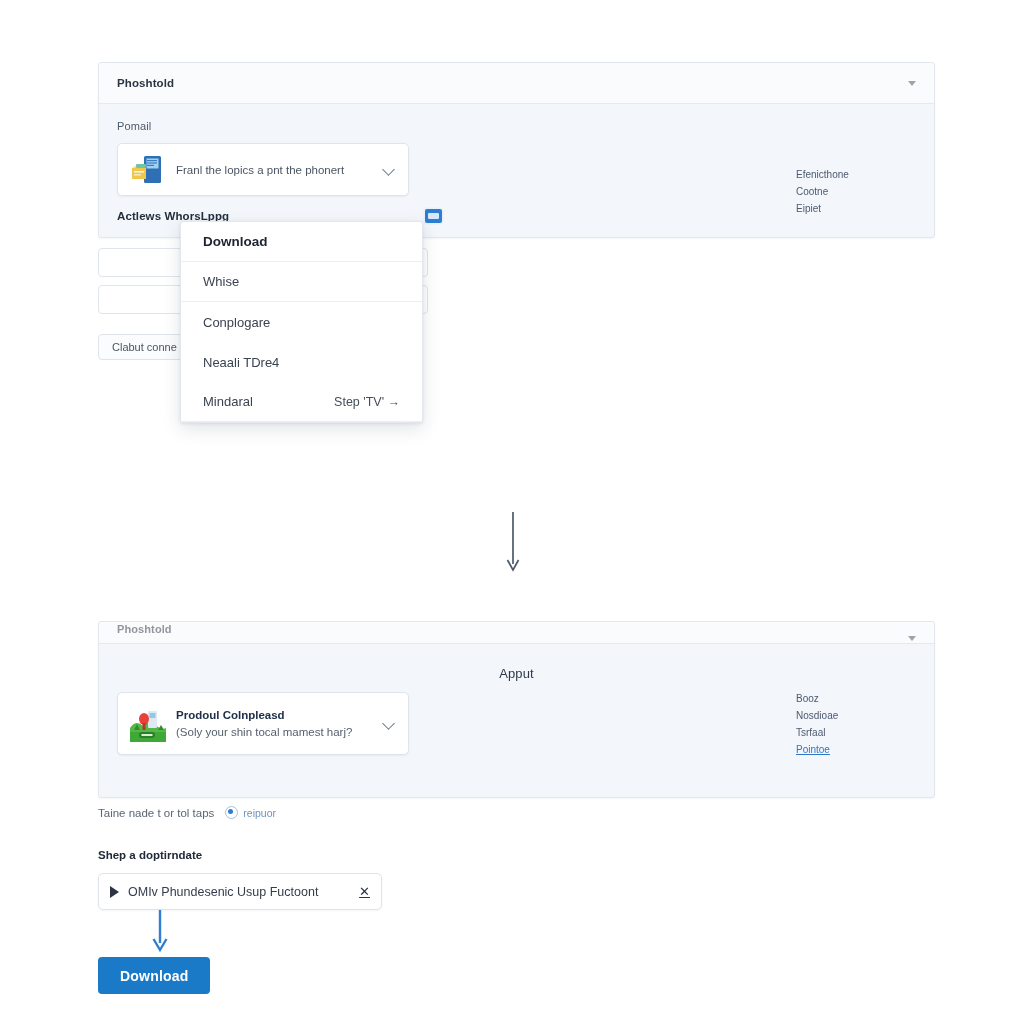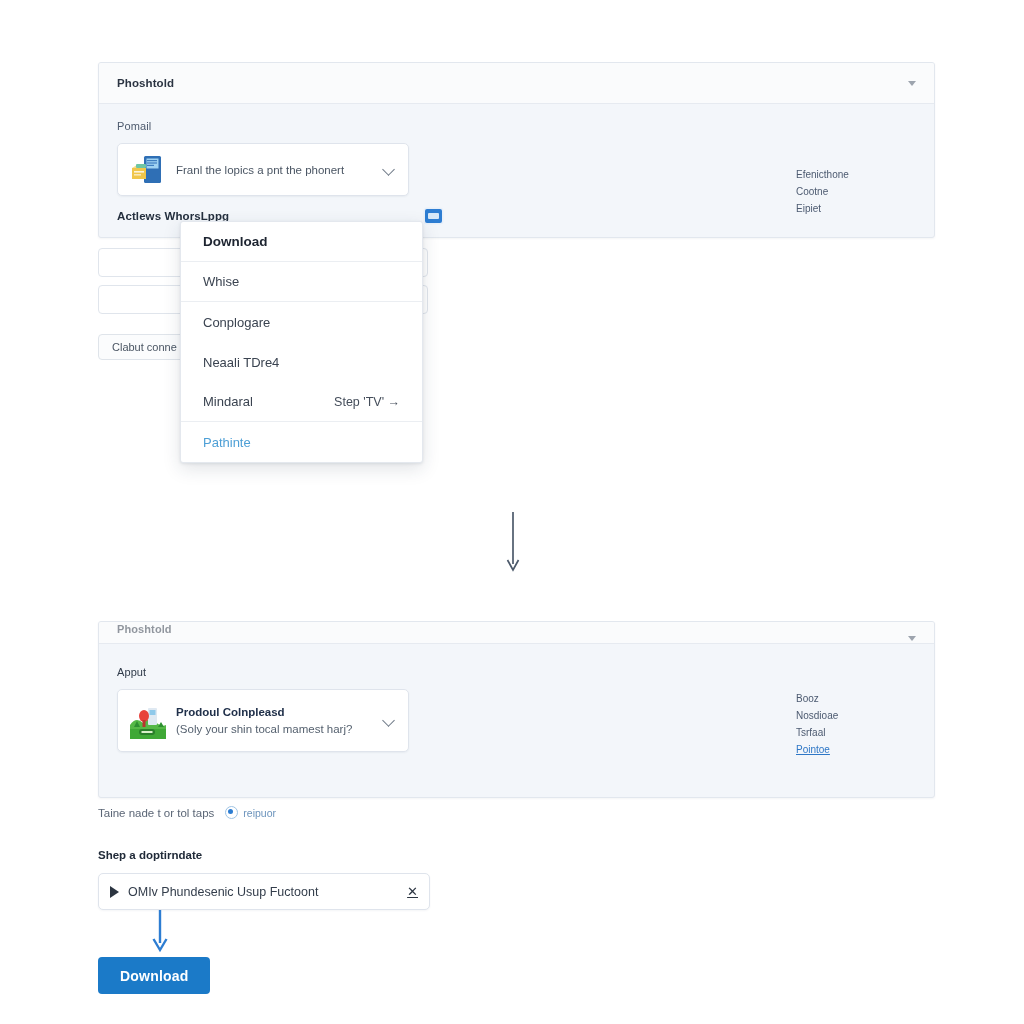--- a/index.html
+++ b/index.html
@@ -93,21 +93,22 @@
   }
 
   .field-label {
     font-size: 11px;
     color: #4d5a6d;
     margin-bottom: 11px;
     letter-spacing: .1px;
   }
   .panel-bottom .field-label {
     color: #2f3a49;
-    font-size: 11px;
+    font-size: 13px;
+    text-align: center;
   }
 
   
   .select-card {
     width: 292px;
     background: #ffffff;
     border: 1px solid #dfe4ec;
     border-radius: 5px;
     box-shadow: 0 1px 2px rgba(40,60,90,.06);
     display: flex;
@@ -340,21 +341,21 @@
     top: 849px;
     font-size: 11.5px;
     font-weight: bold;
     color: #202a38;
   }
 
   .token-field {
     position: absolute;
     left: 98px;
     top: 873px;
-    width: 332px;
+    width: 284px;
     height: 37px;
     background: #ffffff;
     border: 1px solid #dfe4ec;
     border-radius: 5px;
     display: flex;
     align-items: center;
     padding: 0 11px;
     box-sizing: border-box;
     box-shadow: 0 1px 2px rgba(40,60,90,.05);
   }
@@ -460,23 +461,20 @@
     </div>
     <div class="menu-item">
       <span>Conplogare</span>
     </div>
     <div class="menu-item">
       <span>Neaali TDre4</span>
     </div>
     <div class="menu-item sep-below">
       <span>Mindaral</span>
       <span class="right">Step 'TV' →</span>
-    </div>
-    <div class="menu-item link">
-      <span>Pathinte</span>
     </div>
   </div>
 
   <div class="arrow-mid">
     <svg width="14" height="62" viewBox="0 0 14 62" aria-hidden="true">
       <line x1="7" y1="0" x2="7" y2="52" stroke="#4d5a6b" stroke-width="1.7"></line>
       <path d="M1.5 48 L7 58 L12.5 48" fill="none" stroke="#4d5a6b" stroke-width="1.7"></path>
     </svg>
   </div>
 

